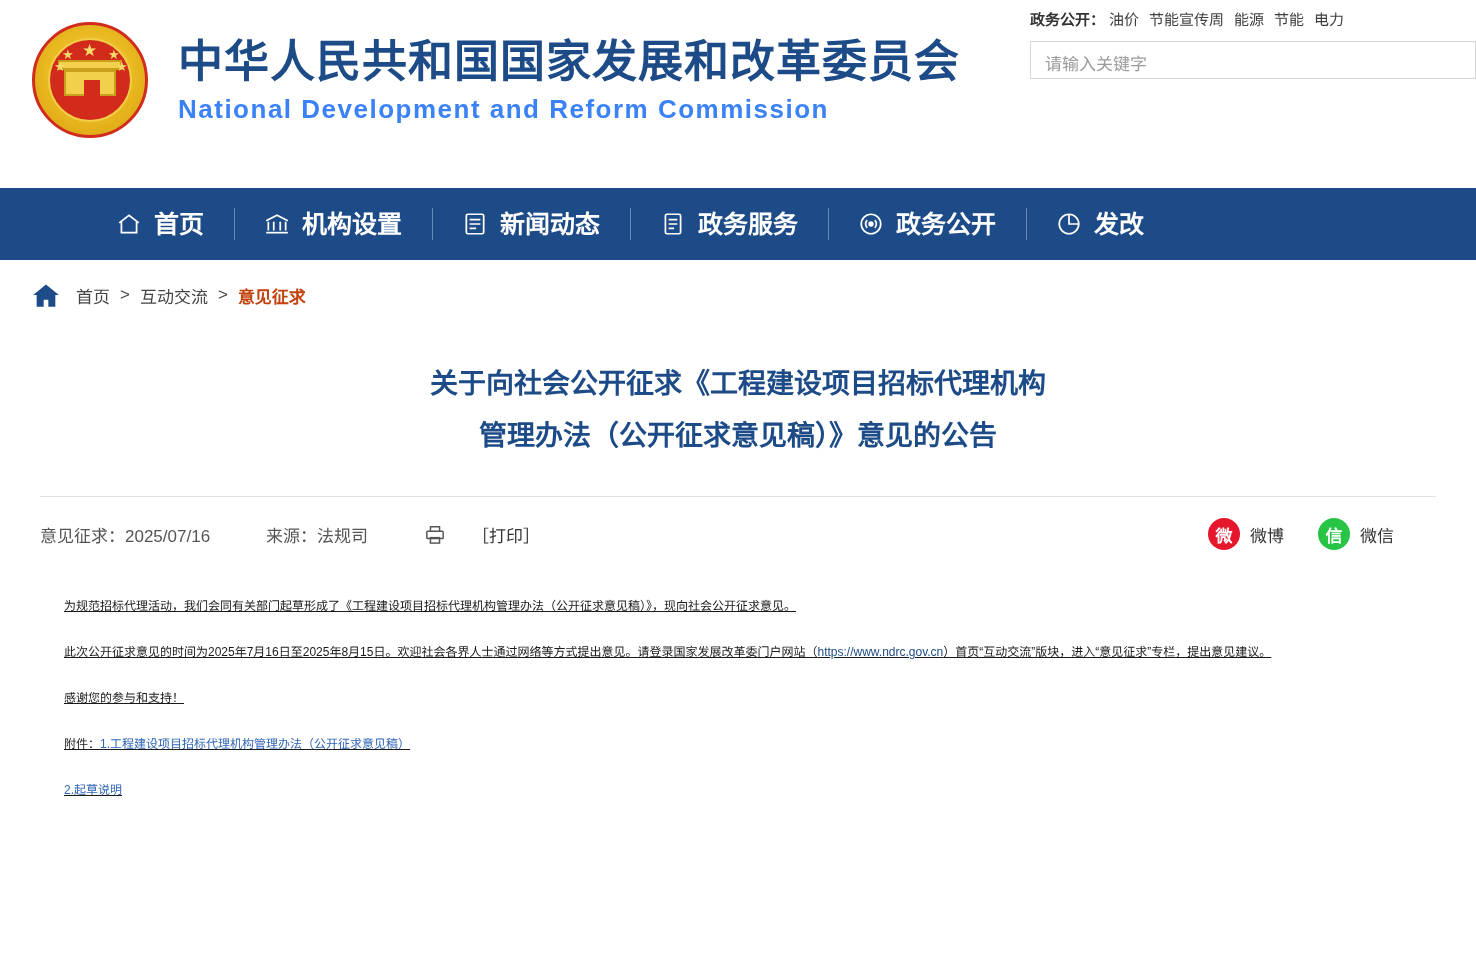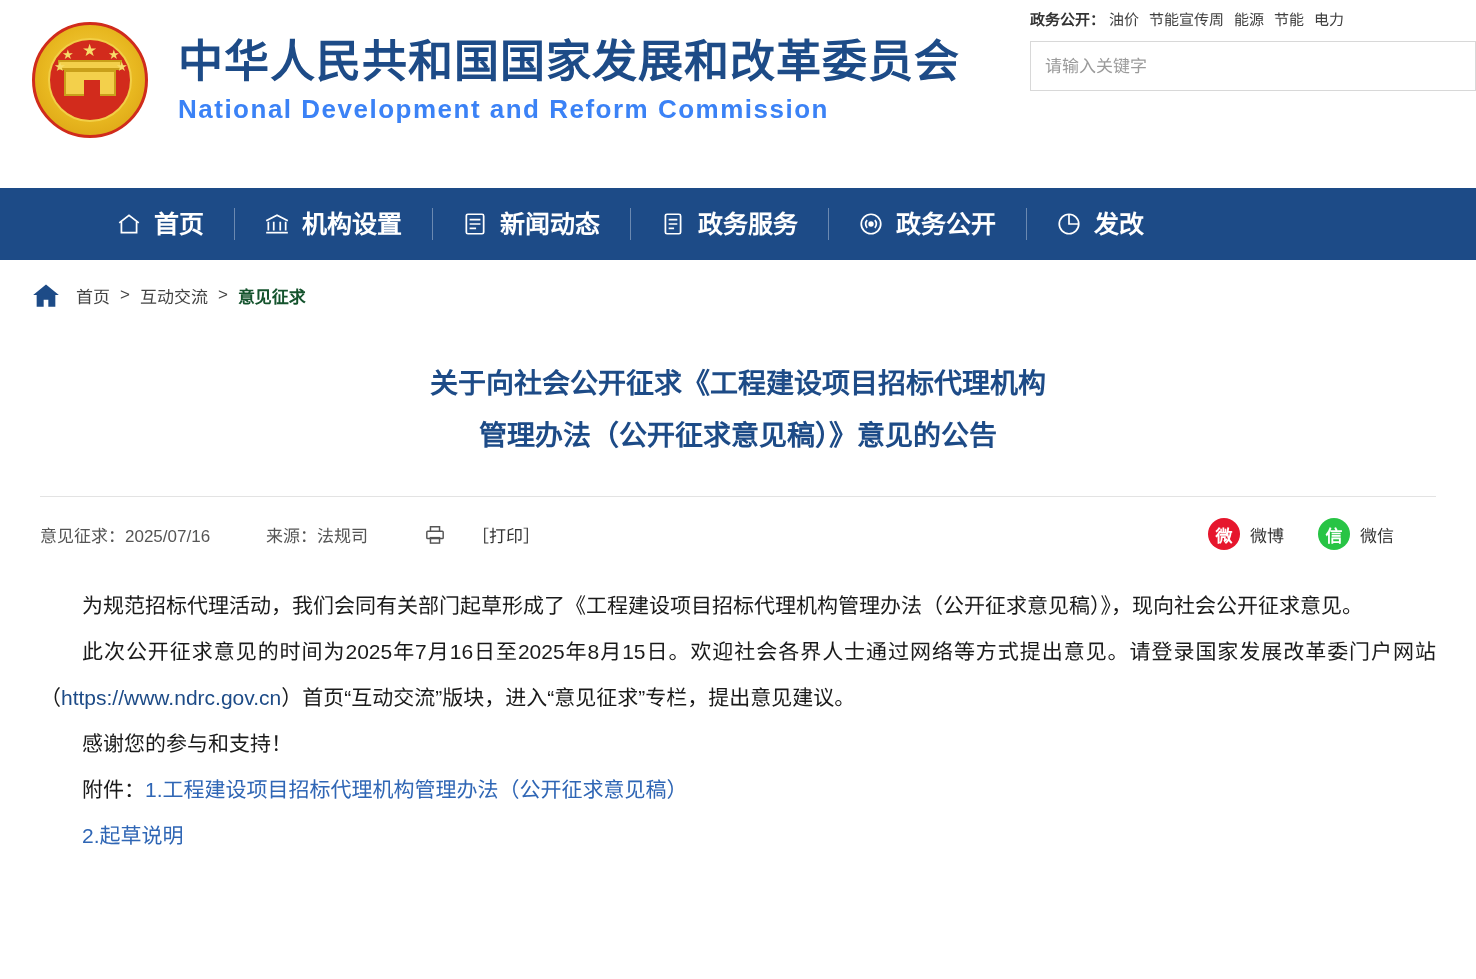--- a/index.html
+++ b/index.html
@@ -124,25 +124,25 @@
   }
   .hot-label { font-weight: bold; margin-right: 4px; }
   .hot-word {
     color: #404040;
     text-decoration: none;
     margin-right: 10px;
     cursor: pointer;
   }
   .search-box {
     margin-top: 12px;
-    height: 50px;
+    height: 38px;
     border: 1px solid #d8d8d8;
     background: #fff;
     display: flex;
-    align-items: flex-end;
+    align-items: flex-start;
     box-sizing: border-box;
   }
   .search-input {
     flex: 1;
     border: 0;
     outline: none;
     height: 46px;
     padding: 0 14px;
     font-size: 17px;
     color: #333;
@@ -194,21 +194,21 @@
     align-items: center;
     padding-left: 32px;
     font-size: 17px;
     color: #444;
     border-bottom: 0;
     gap: 6px;
   }
   .home-icon { width: 28px; height: 26px; display: inline-block; margin-right: 10px;}
   .crumb-link { color: #444; text-decoration: none; cursor: pointer; }
   .crumb-sep { color: #444; margin: 0 4px; }
-  .crumb-current { color: #14532d; font-weight: bold; }
+  .crumb-current { color: #c2410c; font-weight: bold; }
 
   
   .article {
     padding: 0 36px;
   }
   .doc-title {
     text-align: center;
     color: #1d4b87;
     font-size: 28px;
     font-weight: bold;
@@ -257,24 +257,25 @@
     border-radius: 50%;
     display: flex; align-items: center; justify-content: center;
     color: #fff;
     font-size: 17px;
     font-weight: bold;
   }
   .badge-weibo { background: #e6162d; }
   .badge-wechat { background: #28c445; }
 
   .body-text {
-    font-size: 21px;
+    font-size: 12px;
     line-height: 46px;
     color: #1a1a1a;
     padding: 12px 4px 0 4px;
+    text-decoration: underline;
   }
   .body-text p {
     margin: 0;
     text-indent: 2em;
     text-align: justify;
   }
   .inline-link {
     color: #1d4b87;
     text-decoration: none;
     cursor: pointer;

